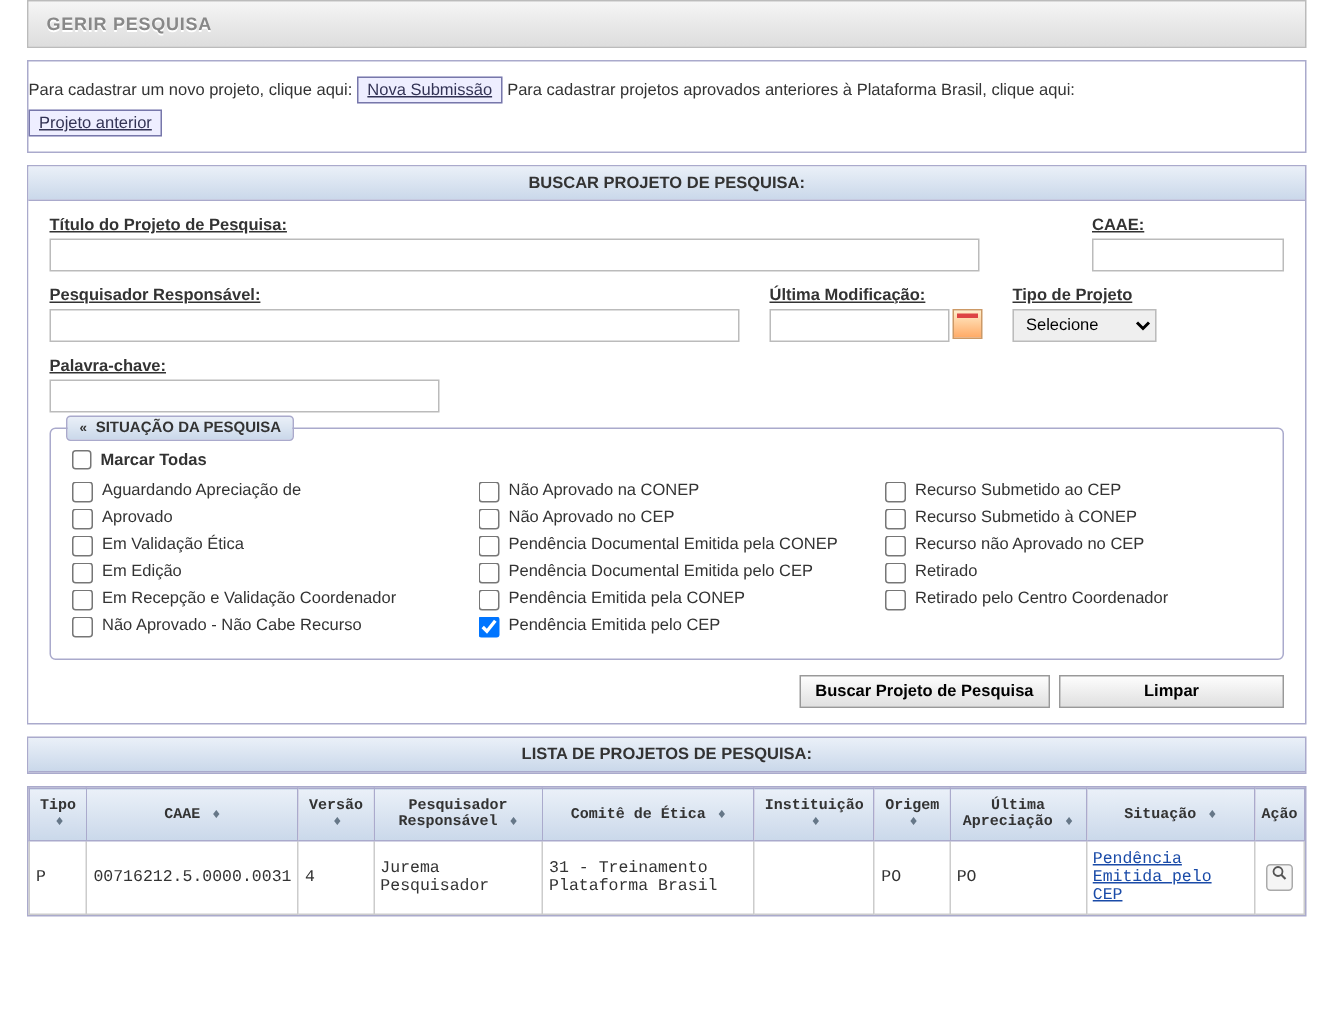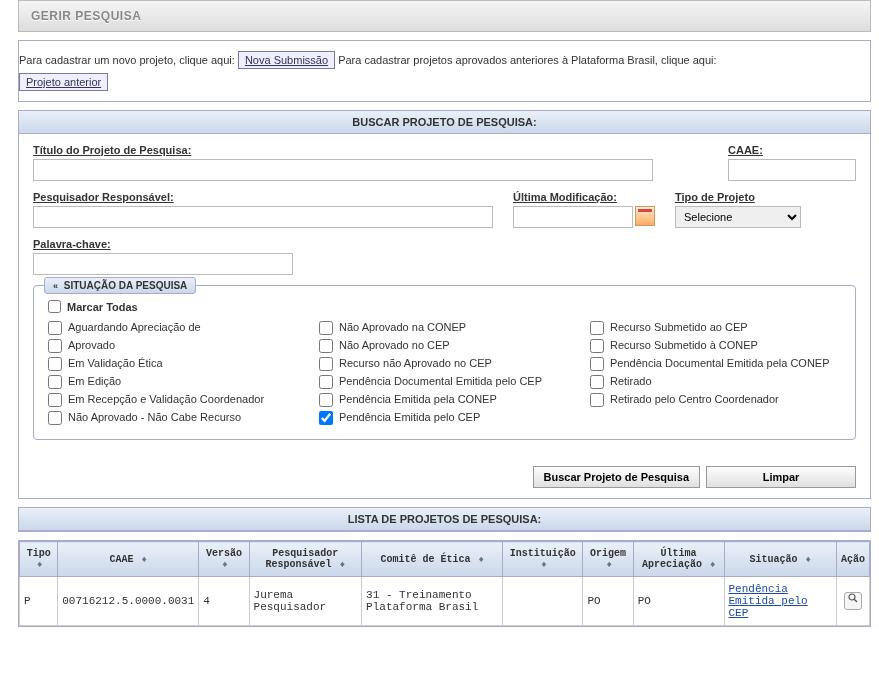--- a/index.html
+++ b/index.html
@@ -17,21 +17,21 @@
 .form-group label { font-weight: bold; margin-bottom: 3px; font-size: 11px; text-decoration: underline; }
 .form-group input[type=text] { border: 1px solid #bbb; padding: 3px 4px; height: 22px; font-size: 11px; }
 .form-group select { border: 1px solid #bbb; padding: 2px 4px; height: 22px; font-size: 11px; }
 .fieldset-situ { border: 1px solid #aac; border-radius: 4px; padding: 14px; margin-top: 6px; position: relative; }
 .fieldset-title { position: absolute; top: -9px; left: 10px; background: linear-gradient(#eaf0f8, #cad8ea); border: 1px solid #aac; padding: 2px 8px; font-size: 10px; font-weight: bold; border-radius: 3px; }
 .fieldset-title .chevron { font-size: 9px; margin-right: 3px; }
 .checkbox-grid { display: grid; grid-template-columns: 1fr 1fr 1fr; gap: 4px 20px; margin-top: 6px; }
 .checkbox-item { display: flex; align-items: flex-start; gap: 6px; font-size: 11px; }
 .checkbox-item input[type=checkbox] { width: 14px; height: 14px; }
 .check-all { margin-bottom: 8px; display: flex; align-items: center; gap: 6px; font-weight: bold; font-size: 11px; }
-.btn-row { display: flex; justify-content: flex-end; gap: 6px; margin-top: 26px; }
+.btn-row { display: flex; justify-content: flex-end; gap: 6px; margin-top: 10px; }
 .btn { background: linear-gradient(#fdfdfd, #e0e0e0); border: 1px solid #999; padding: 4px 10px; font-size: 11px; font-weight: bold; cursor: pointer; min-width: 150px; }
 .table-wrap { border: 1px solid #aac; font-family: Liberation Mono, monospace; }
 .data-table { width: 100%; border-collapse: collapse; font-size: 11px; }
 .data-table th { background: linear-gradient(#eaf0f8, #cad8ea); border: 1px solid #aac; padding: 6px 4px; font-size: 10px; position: relative; }
 .data-table td { border: 1px solid #ccc; padding: 6px 4px; background: #fff; }
 .sort-icons { color: #678; font-size: 9px; margin-left: 2px; }
 .link-cell { color: #1a4ba8; text-decoration: underline; cursor: pointer; }
 .action-icon { display: inline-block; width: 18px; height: 18px; border: 1px solid #aaa; border-radius: 3px; background: #f5f5f5; text-align: center; line-height: 16px; cursor: pointer; font-size: 10px; }
 .cal-icon { display: inline-block; width: 20px; height: 20px; border: 1px solid #c96; background: linear-gradient(#fec,#fa6); vertical-align: top; margin-left: 2px; cursor: pointer; position: relative; }
 .cal-icon::before { content:""; position:absolute; top:2px; left:2px; right:2px; height:3px; background:#d44; }
@@ -76,21 +76,21 @@
         </div>
         <div class="form-group">
           <label>Última Modificação:</label>
           <div class="date-row">
             <input type="text" style="width: 120px;">
             <span class="cal-icon"></span>
           </div>
         </div>
         <div class="form-group">
           <label>Tipo de Projeto</label>
-          <select style="width:126px;">
+          <select style="width:96px;">
             <option>Selecione</option>
           </select>
         </div>
       </div>
 
       <div class="form-row">
         <div class="form-group">
           <label>Palavra-chave:</label>
           <input type="text" style="width: 260px;">
         </div>
@@ -131,25 +131,25 @@
             <div class="checkbox-item">
               <input type="checkbox" style="">
               <span>Recurso Submetido à CONEP</span>
             </div>
             <div class="checkbox-item">
               <input type="checkbox" style="">
               <span>Em Validação Ética</span>
             </div>
             <div class="checkbox-item">
               <input type="checkbox" style="">
+              <span>Pendência Documental Emitida pela CONEP</span>
+            </div>
+            <div class="checkbox-item">
+              <input type="checkbox" style="">
               <span>Recurso não Aprovado no CEP</span>
-            </div>
-            <div class="checkbox-item">
-              <input type="checkbox" style="">
-              <span>Pendência Documental Emitida pela CONEP</span>
             </div>
             <div class="checkbox-item">
               <input type="checkbox" style="">
               <span>Em Edição</span>
             </div>
             <div class="checkbox-item">
               <input type="checkbox" style="">
               <span>Pendência Documental Emitida pelo CEP</span>
             </div>
             <div class="checkbox-item">

